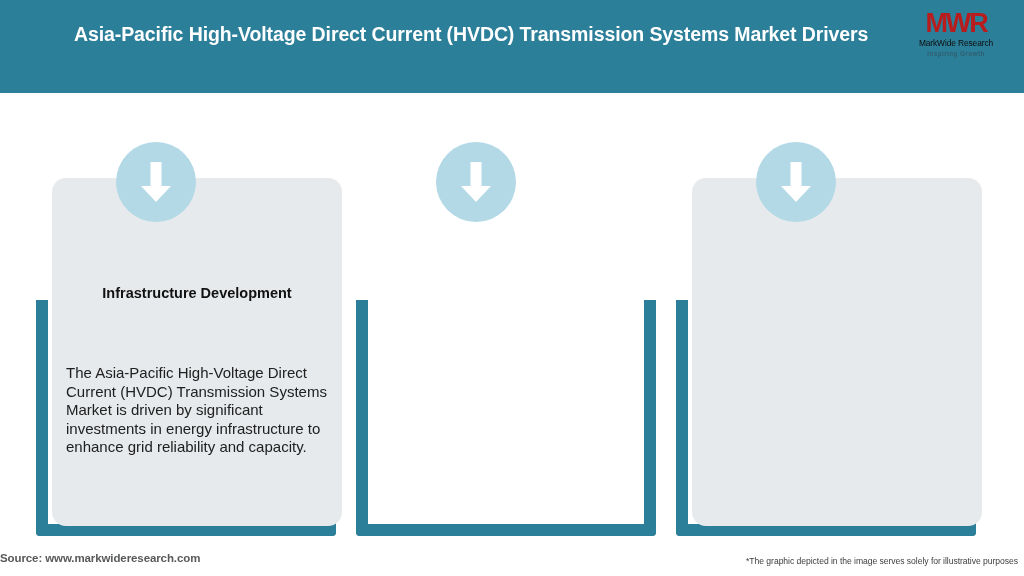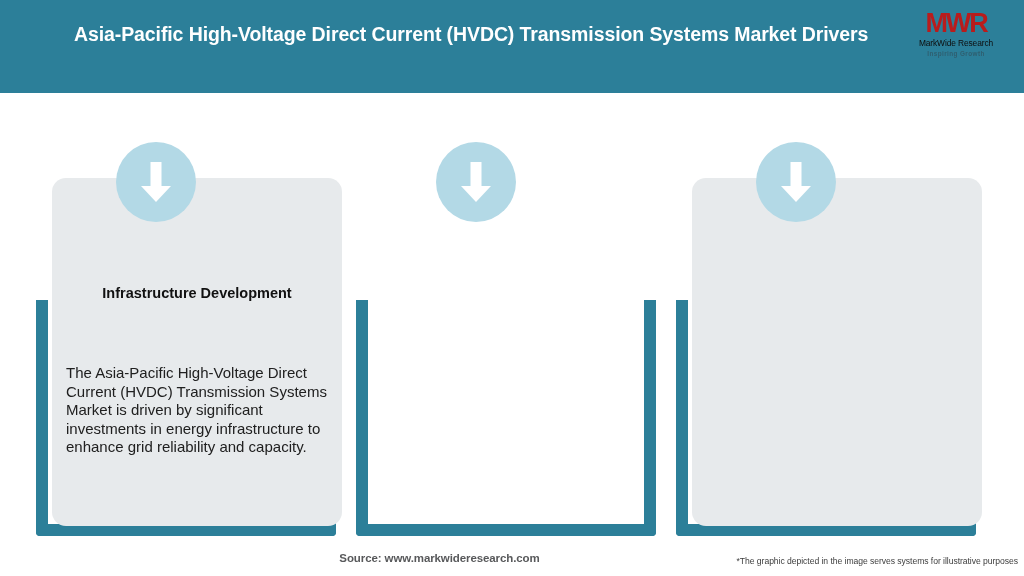--- a/index.html
+++ b/index.html
@@ -68,21 +68,21 @@
     font-size:14.5px; font-weight:bold; line-height:22px;
   }
   .card-body {
     position:absolute; left:14px; top:186px; width:268px;
     color:#202020; font-size:15px; line-height:18.5px; text-align:left;
   }
 
   
   #source-note {
     position:absolute; left:0; top:552px; width:879px;
-    text-align:center; color:#58595b;
+    text-align:left; color:#58595b;
     font-size:11.5px; font-weight:bold; letter-spacing:-0.1px;
   }
   #disclaimer {
     position:absolute; right:6px; top:556px;
     color:#3c3c3c; font-size:8.6px; letter-spacing:-0.05px;
   }
 </style>
 </head>
 <body>
 
@@ -126,13 +126,13 @@
     <div class="circle">
       <svg width="34" height="44" viewBox="0 0 34 44" aria-hidden="true">
         <path d="M11.5 2 H22.5 V26 H32 L17 42 L2 26 H11.5 Z" fill="#ffffff"></path>
       </svg>
     </div>
   </div>
 
 </div>
 
 <div id="source-note">Source: www.markwideresearch.com</div>
-<div id="disclaimer">*The graphic depicted in the image serves systems for illustrative purposes</div>
+<div id="disclaimer">*The graphic depicted in the image serves solely for illustrative purposes</div>
 
 </body></html>

